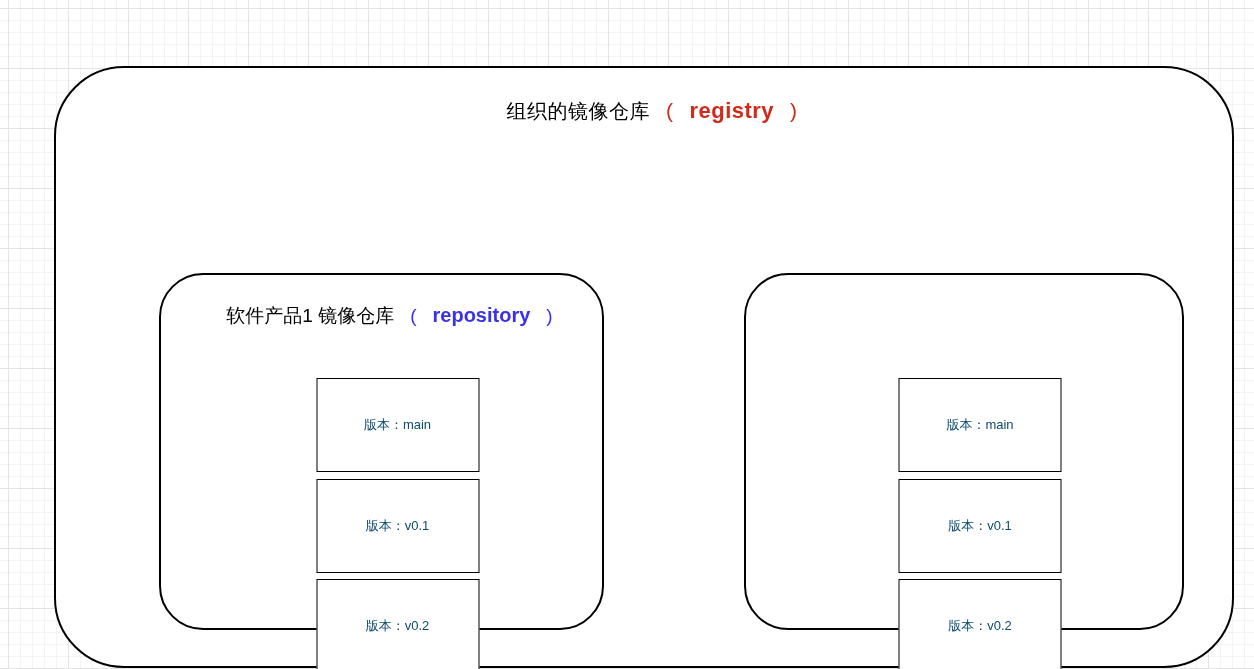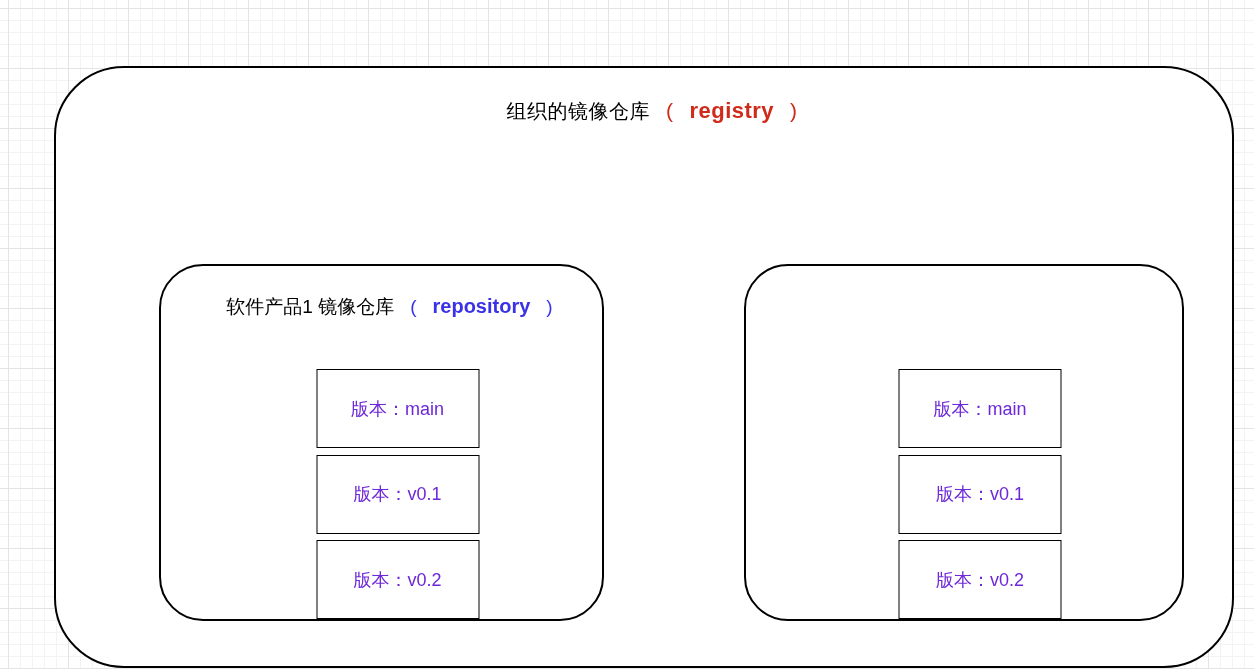--- a/index.html
+++ b/index.html
@@ -43,21 +43,21 @@
     font-size: 20px;
     color: #000000;
     letter-spacing: 0.5px;
   }
 
   .registry-title .kw-wrap { font-size: 21px; }
   .registry-title .kw { font-weight: bold; font-size: 22px; }
 
   .repo-box {
     position: absolute;
-    top: 188px;
+    top: 197px;
     height: 357px;
     background: #ffffff;
     border: 2px solid #000000;
     border-radius: 44px;
     padding-left: 24px;
   }
   .repo-box.repo-left  { left: 95px;  width: 445px; }
   .repo-box.repo-right { left: 680px; width: 440px; }
 
   .repo-title {
@@ -74,29 +74,29 @@
   .version-stack {
     position: absolute;
     top: 95px;
     left: 50%;
     transform: translateX(-50%);
     width: 163px;
   }
 
   .version-cell {
     width: 163px;
-    height: 79px;
+    height: 94px;
     background: #ffffff;
     border: 1.5px solid #000000;
     margin-top: -1.5px;
     display: flex;
     align-items: center;
     justify-content: center;
-    font-size: 18px;
-    color: #6d28d9;
+    font-size: 13px;
+    color: #0c4a6e;
     white-space: nowrap;
   }
   .version-cell:first-child { margin-top: 0; }
 </style>
 </head>
 <body>
 
 <div class="registry-box">
 
   <div class="registry-title">

